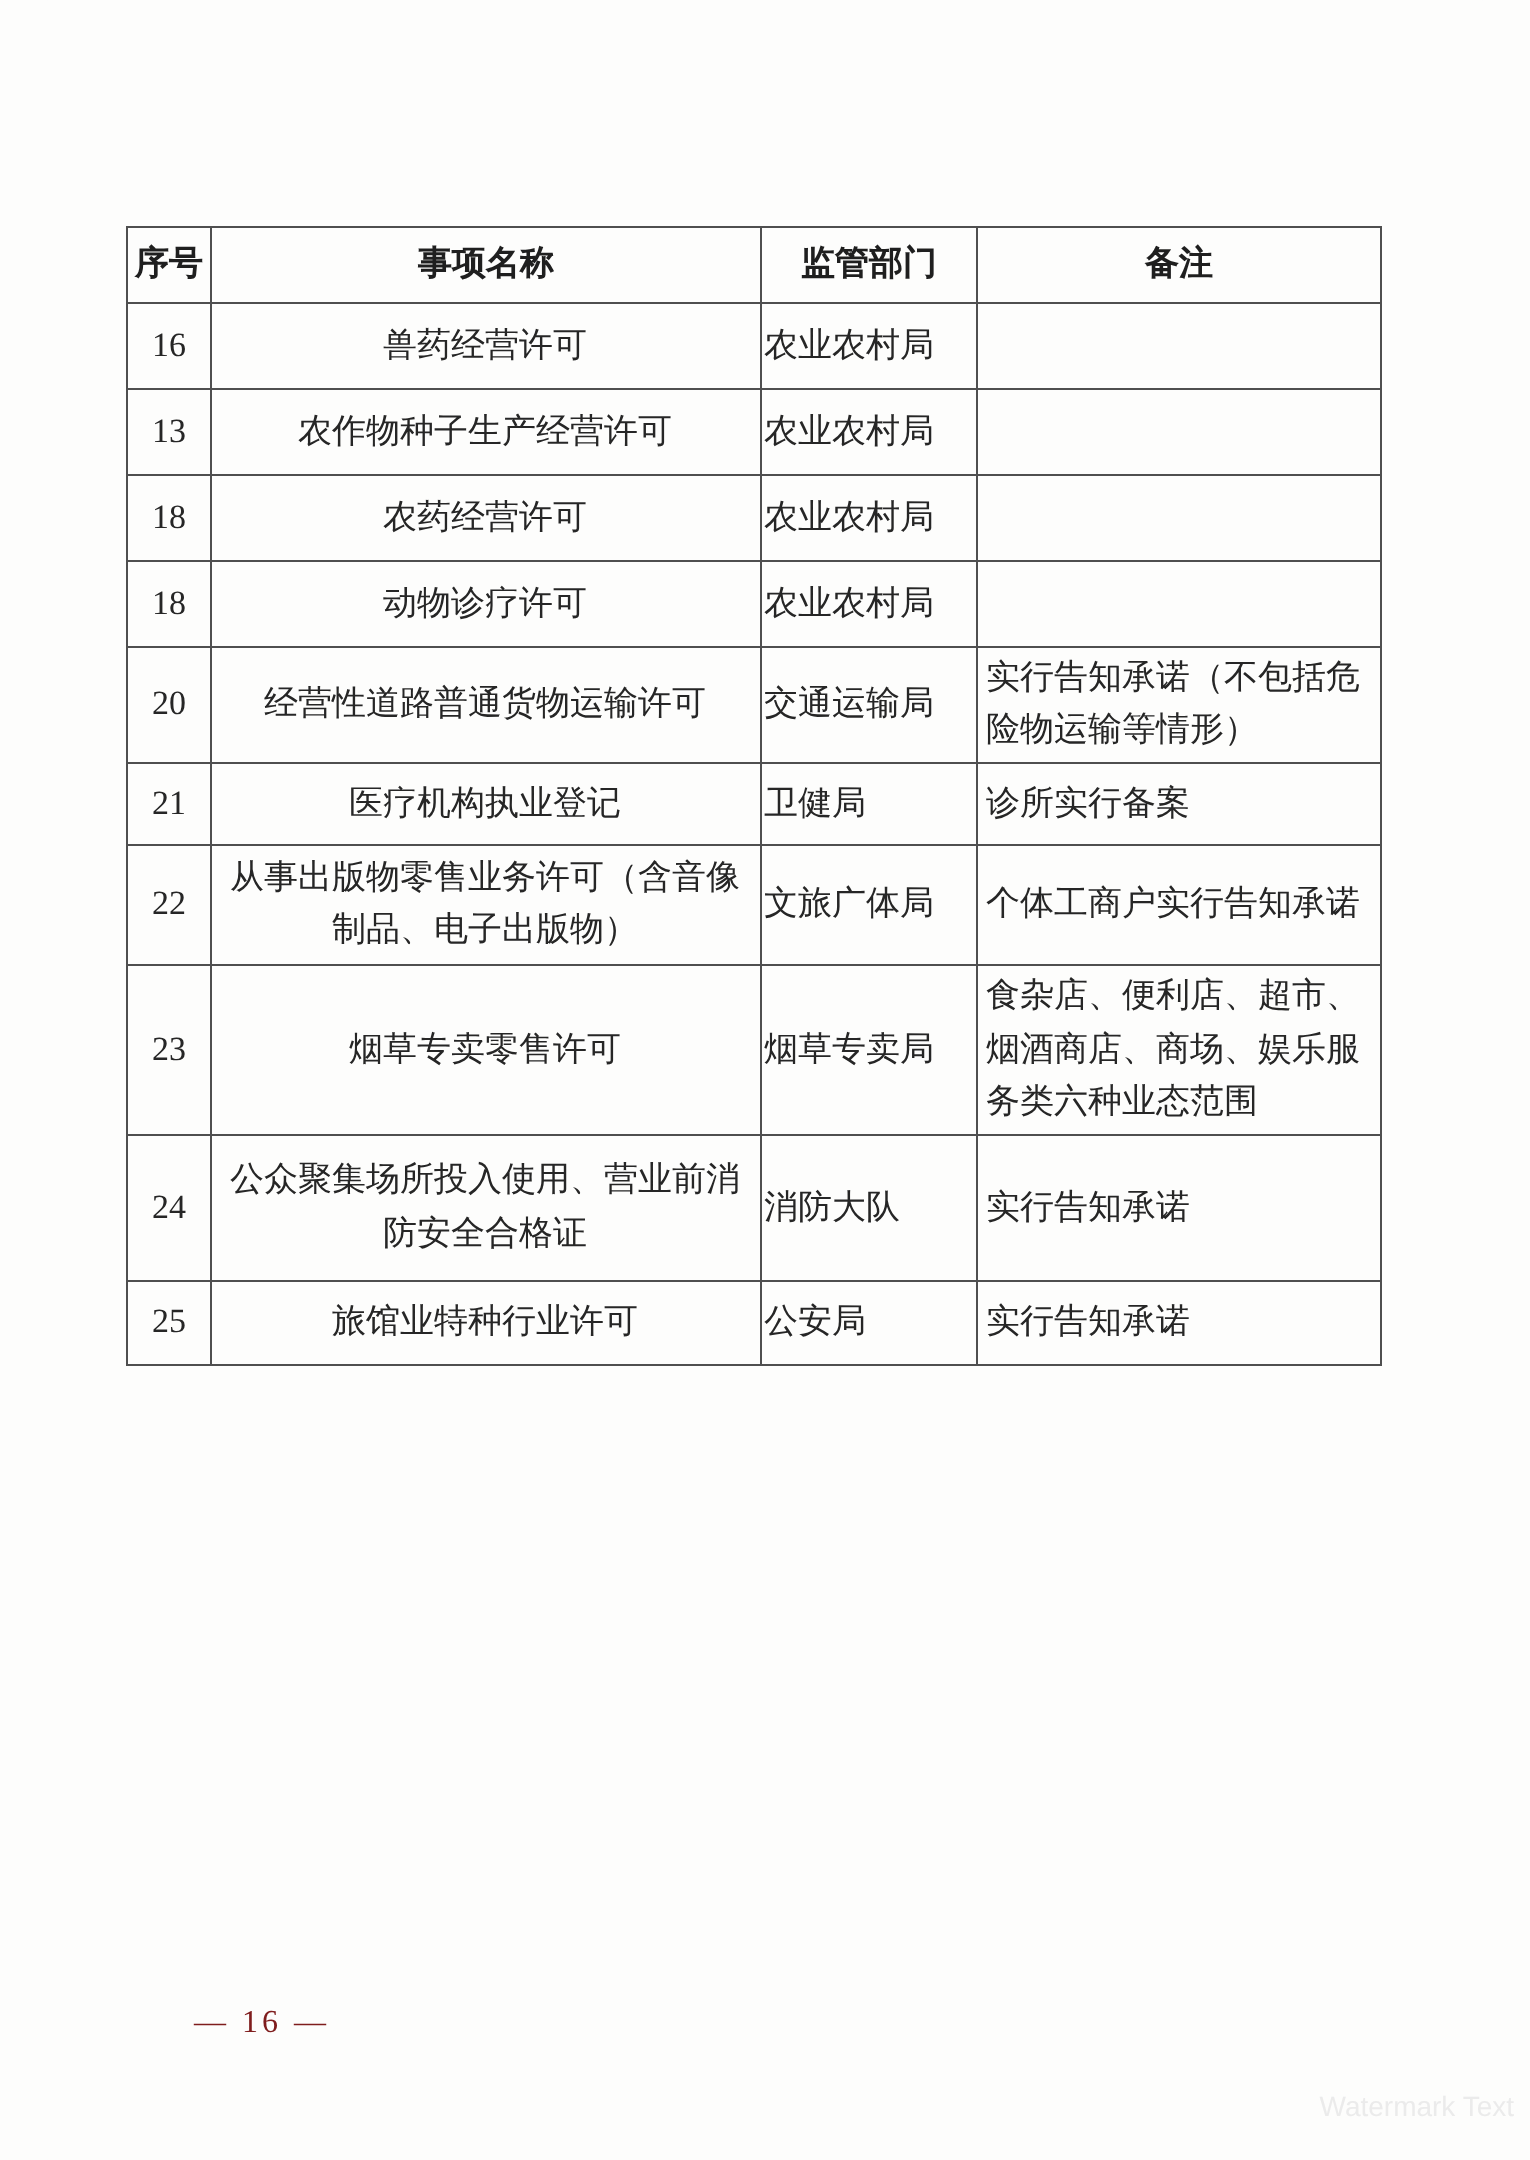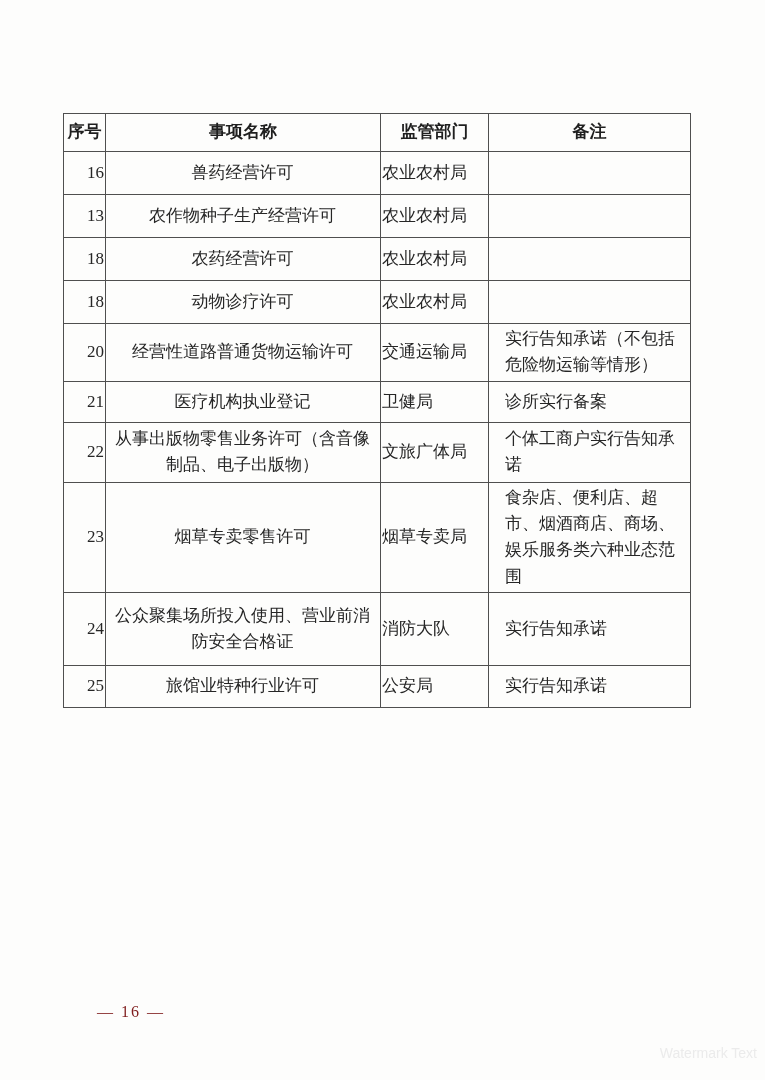--- a/index.html
+++ b/index.html
@@ -34,24 +34,24 @@
   .doc-table th {
     height: 38px;
     font-weight: bold;
     text-align: center;
     color: #1f1f1f;
   }
   .col-no   { width: 42px; }
   .col-name { width: 275px; }
   .col-dept { width: 108px; }
   .col-note { width: 202px; }
-  .doc-table td.cell-no   { text-align: right; padding: 2px 1px; }
+  .doc-table td.cell-no   { text-align: center; padding: 2px 1px; }
   .doc-table td.cell-name { text-align: center;   padding: 2px 5px 2px 4px; }
   .doc-table td.cell-dept { text-align: left; padding: 2px 1px; }
-  .doc-table td.cell-note { text-align: left;   padding: 2px 3px 2px 16px; }
+  .doc-table td.cell-note { text-align: left;   padding: 2px 3px 2px 4px; }
   
   .doc-table tbody tr:nth-child(1) td,
   .doc-table tbody tr:nth-child(2) td,
   .doc-table tbody tr:nth-child(3) td,
   .doc-table tbody tr:nth-child(4) td { height: 43px; }
   .doc-table tbody tr:nth-child(5) td  { height: 56px; }
   .doc-table tbody tr:nth-child(6) td  { height: 41px; }
   .doc-table tbody tr:nth-child(7) td  { height: 60px; }
   .doc-table tbody tr:nth-child(8) td  { height: 85px; }
   .doc-table tbody tr:nth-child(9) td  { height: 73px; }

